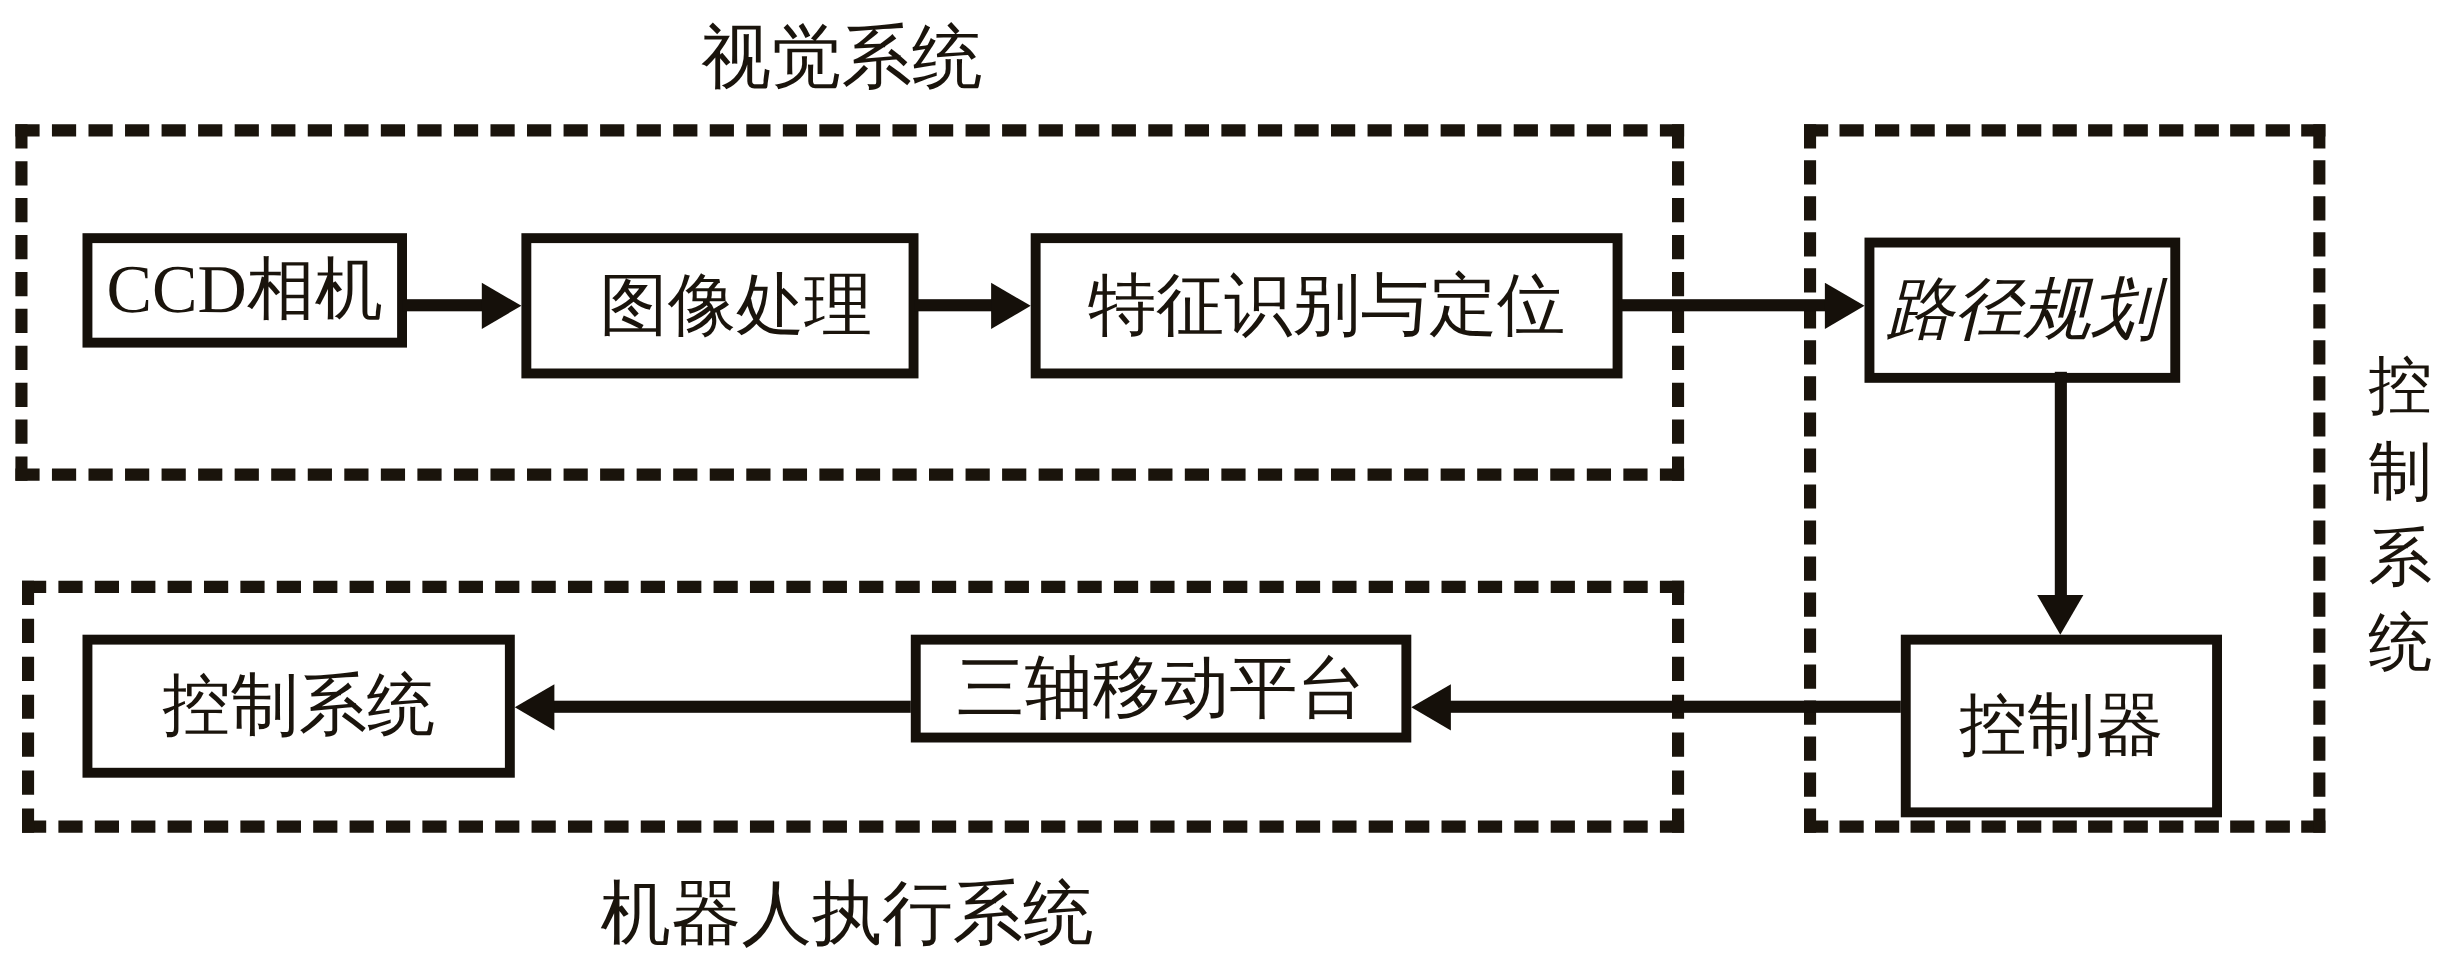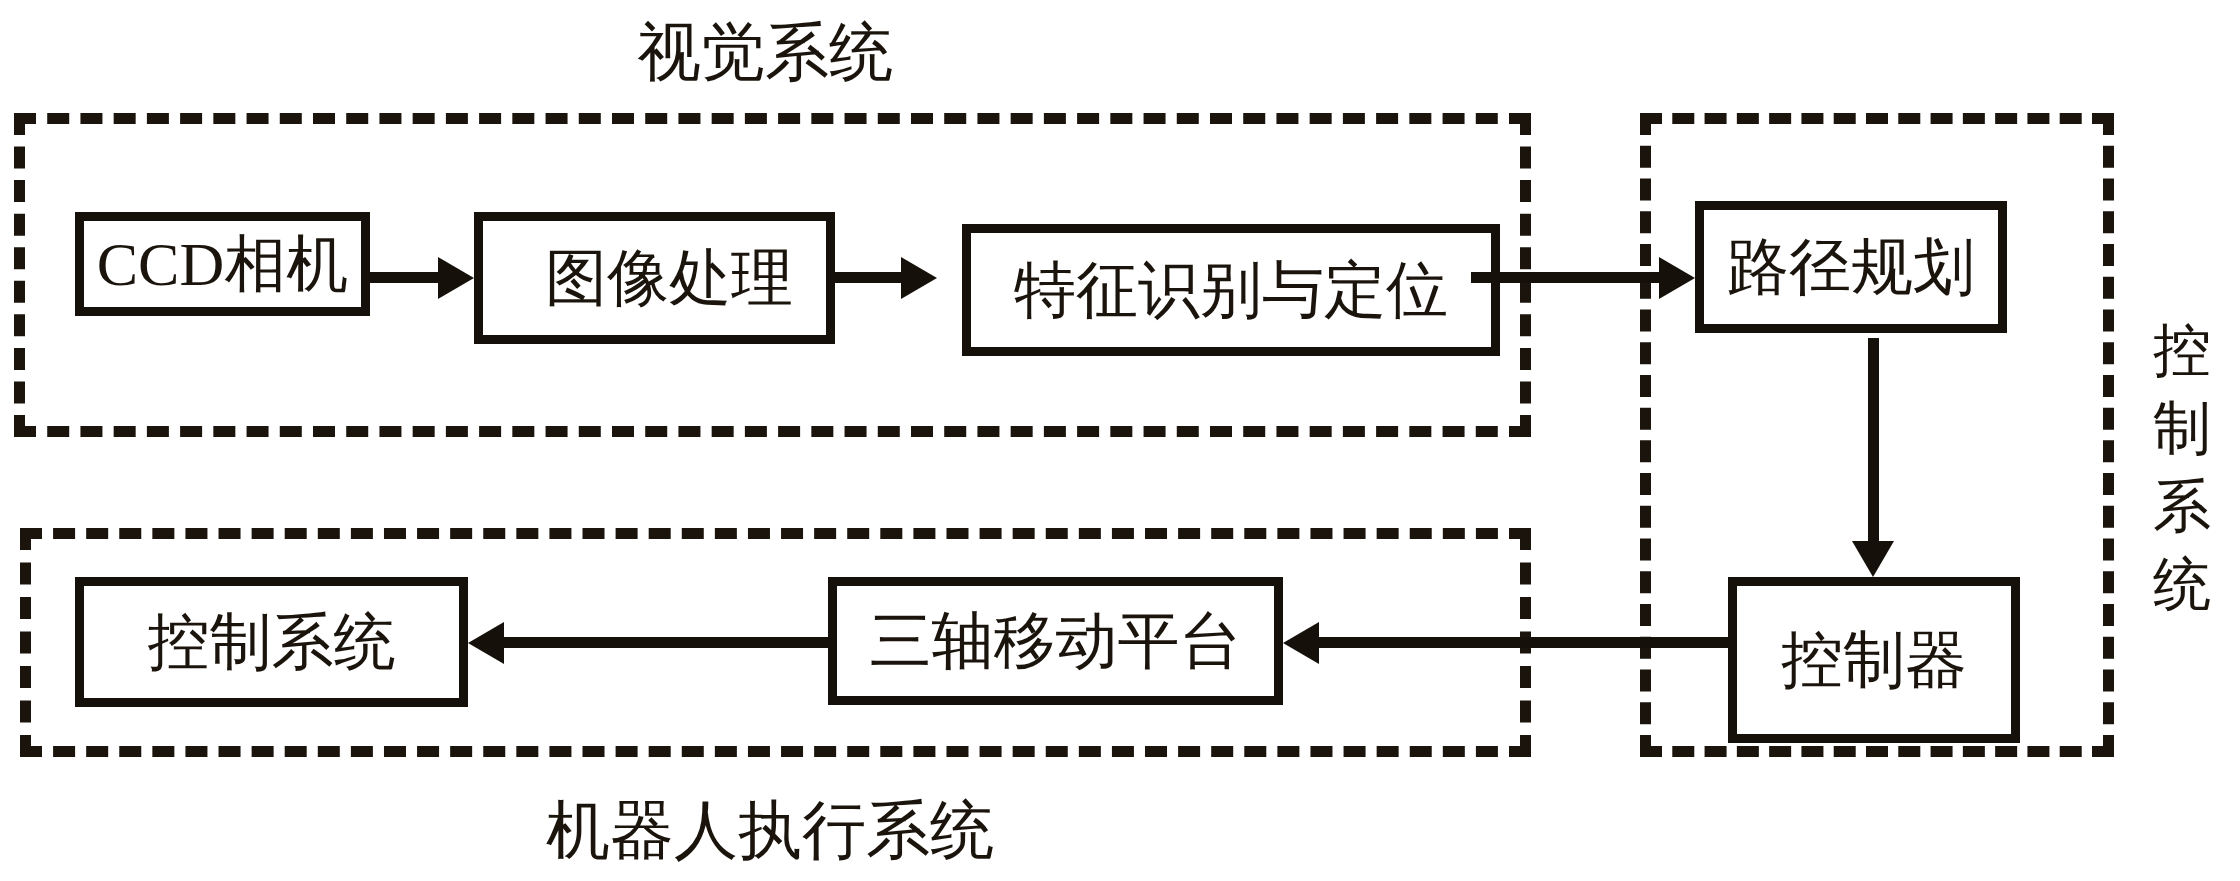--- a/index.html
+++ b/index.html
@@ -14,24 +14,24 @@
   .gb-control { left:1640px; top:113px; width:474px;  height:644px; }
   .gb-robot   { left:20px;   top:528px; width:1511px; height:229px; }
 
   .node {
     position:absolute; border:9px solid #15100a; background:#ffffff;
     display:flex; align-items:center; justify-content:center;
     font-size:62px; line-height:1; color:#1a140c; white-space:nowrap;
   }
   .nd-ccd     { left:75px;   top:212px; width:295px; height:104px; }
   .nd-imgproc { left:474px;  top:212px; width:361px; height:132px;padding-left:29px; }
-  .nd-feature { left:937px;  top:224px; width:538px; height:132px;margin-left:25px; }
-  .nd-path    { left:1695px; top:201px; width:312px; height:132px; }
+  .nd-feature { left:937px;  top:212px; width:538px; height:132px; }
+  .nd-path    { left:1695px; top:216px; width:287px; height:132px;font-style:italic; }
   .nd-ctrl    { left:1728px; top:577px; width:292px; height:166px; }
-  .nd-axis    { left:828px;  top:577px; width:455px; height:128px;text-align:center; }
+  .nd-axis    { left:828px;  top:577px; width:455px; height:98px;text-align:center; }
   .nd-pick    { left:75px;   top:577px; width:393px; height:130px; }
 
   .grouplabel { position:absolute; font-size:64px; line-height:1.15; color:#1a140c; text-align:center; }
   .gl-top    { left:540px; top:16px;  width:450px; }
   .gl-bottom { left:480px; top:794px; width:580px; }
   .gl-right  { left:2146px; top:312px; width:72px; font-size:58px; line-height:78px;
                word-break:break-all; text-align:center; }
 
   .hline { position:absolute; height:11px; background:#15100a; }
   .vline { position:absolute; width:11px;  background:#15100a; }

